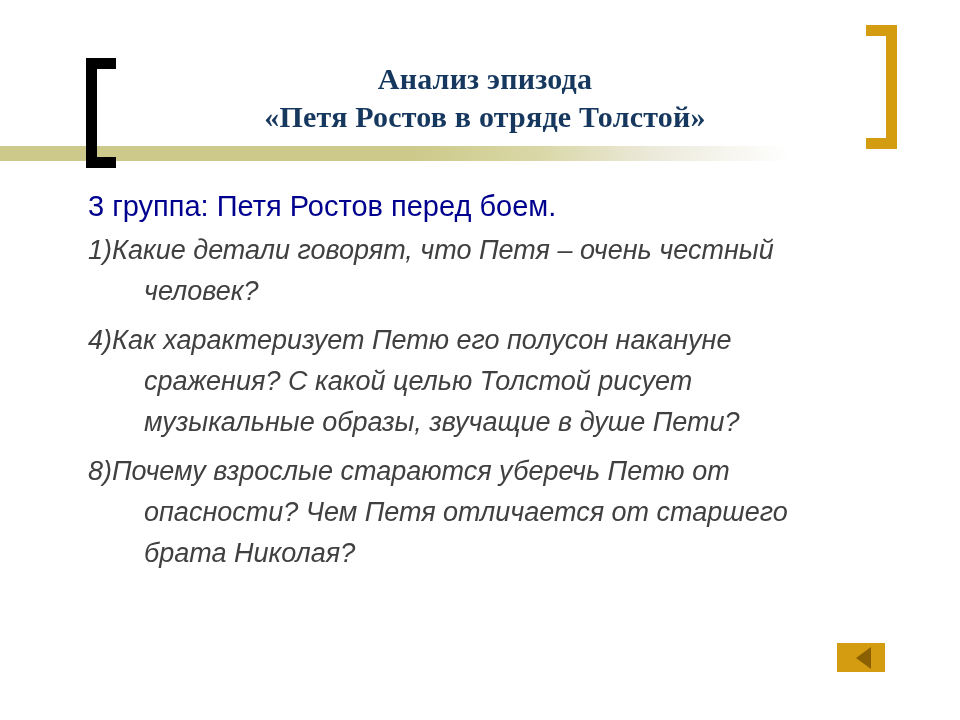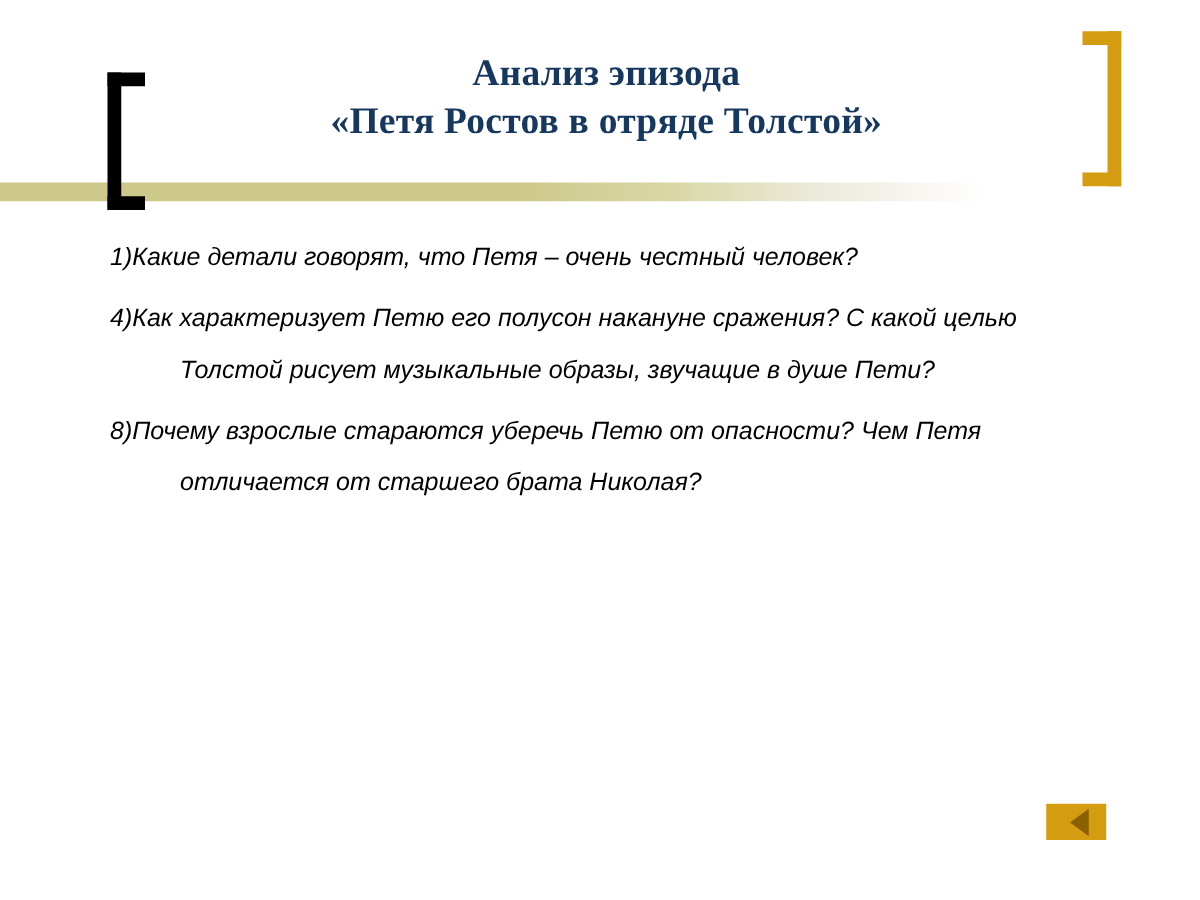--- a/index.html
+++ b/index.html
@@ -64,21 +64,21 @@
     border-bottom: 11px solid #d49c10;
     border-left: none;
     box-sizing: border-box;
     background: transparent;
   }
 
   
   .title-block {
     position: absolute;
     left: 120px;
-    top: 40px;
+    top: 60px;
     width: 730px;
     text-align: center;
     font-family: "Liberation Serif", "DejaVu Serif", serif;
     font-weight: bold;
     font-size: 30px;
     line-height: 38px;
     color: #16375e;
     letter-spacing: 0.2px;
   }
   .title-line {
@@ -103,23 +103,23 @@
     line-height: 41px;
     color: #00008f;
     margin: 0 0 3px 0;
     white-space: nowrap;
   }
 
   .q-item {
     font-family: "Liberation Sans", sans-serif;
     font-style: italic;
     font-weight: normal;
-    font-size: 20px;
+    font-size: 27px;
     line-height: 41px;
-    color: #000000;
+    color: #404040;
     margin: 0 0 8px 0;
     padding-left: 56px;
     text-indent: -56px;
     max-width: 720px;
   }
   .q-item:last-child {
     margin-bottom: 0;
   }
 
   
@@ -157,20 +157,21 @@
 
   <div class="bracket-right"></div>
 
   <div class="title-block">
     <span class="title-line">Анализ эпизода</span>
     <span class="title-line">«Петя Ростов в отряде Толстой»</span>
   </div>
 
   <div class="body-block">
 
+    <p class="lead-line">3 группа: Петя Ростов перед боем.</p>
 
     <p class="q-item">1)Какие детали говорят, что Петя – очень честный человек?</p>
 
     <p class="q-item">4)Как характеризует Петю его полусон накануне сражения? С какой целью Толстой рисует музыкальные образы, звучащие в душе Пети?</p>
 
     <p class="q-item">8)Почему взрослые стараются уберечь Петю от опасности? Чем Петя отличается от старшего брата Николая?</p>
 
   </div>
 
   <button class="nav-back" title="Назад">

